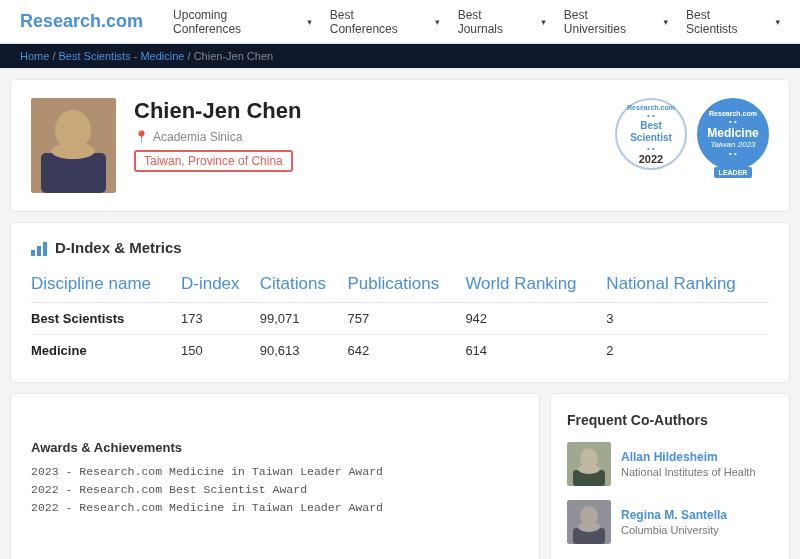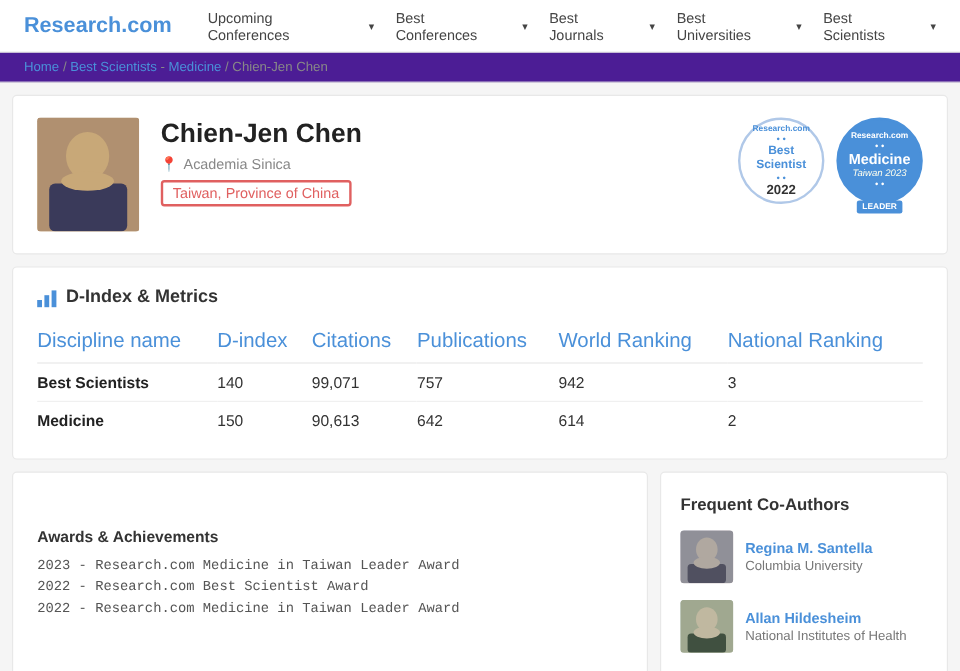--- a/index.html
+++ b/index.html
@@ -7,21 +7,21 @@
 
     
     .nav { background: #fff; border-bottom: 1px solid #e0e0e0; padding: 0 20px; display: flex; align-items: center; height: 44px; }
     .nav-logo { font-size: 18px; font-weight: bold; color: #333; margin-right: 30px; }
     .nav-logo span { color: #4a90d9; margin-top: 32px; }
     .nav-links { display: flex; gap: 18px; font-size: 12px; color: #444; }
     .nav-links span { cursor: pointer; display: flex; align-items: center; gap: 15px; }
     .caret { font-size: 9px; }
 
     
-    .breadcrumb { background: #4c1d95; padding: 6px 20px; font-size: 11px; color: #888; border-bottom: 1px solid #e8e8e8; }
+    .breadcrumb { background: #0f172a; padding: 6px 20px; font-size: 11px; color: #888; border-bottom: 1px solid #e8e8e8; }
     .breadcrumb a { color: #4a90d9; text-decoration: none; }
 
     
     .profile-section { background: #fff; margin: 10px; padding: 18px 20px; border-radius: 4px; border: 1px solid #e8e8e8; display: flex; align-items: flex-start; position: relative; }
     .profile-photo { width: 85px; height: 95px; background: #c8b8a0; border-radius: 3px; overflow: hidden; flex-shrink: 0; margin-right: 18px; }
     .profile-photo-inner { width: 100%; height: 100%; background: linear-gradient(160deg, #a08060 0%, #c8a878 40%, #b89060 100%); display: flex; align-items: center; justify-content: center; }
     .profile-info { flex: 1; }
     .profile-name { font-size: 22px; font-weight: bold; color: #222; margin-bottom: 6px; }
     .profile-institution { font-size: 12px; color: #888; margin-bottom: 4px; display: flex; align-items: center; gap: 4px; }
     .location-icon { color: #e06060; font-size: 12px; }
@@ -162,21 +162,21 @@
         <th>D-index</th>
         <th>Citations</th>
         <th>Publications</th>
         <th>World Ranking</th>
         <th>National Ranking</th>
       </tr>
     </thead>
     <tbody>
       <tr>
         <td>Best Scientists</td>
-        <td>140</td>
+        <td>173</td>
         <td>99,071</td>
         <td>757</td>
         <td>942</td>
         <td>3</td>
       </tr>
       <tr>
         <td>Medicine</td>
         <td>150</td>
         <td>90,613</td>
         <td>642</td>
@@ -192,41 +192,41 @@
   <div class="recognitions">
     <h3>Awards &amp; Achievements</h3>
     <div class="award-item">2023 - Research.com Medicine in Taiwan Leader Award</div>
     <div class="award-item">2022 - Research.com Best Scientist Award</div>
     <div class="award-item">2022 - Research.com Medicine in Taiwan Leader Award</div>
   </div>
 
   <div class="coauthors">
     <h2>Frequent Co-Authors</h2>
     <div class="coauthor-item">
+      <div class="coauthor-photo coauthor-photo-2">
+        <svg width="44" height="44" viewBox="0 0 44 44">
+          <rect width="44" height="44" fill="#a0a890"></rect>
+          <ellipse cx="22" cy="16" rx="9" ry="10" fill="#c0b8a0"></ellipse>
+          <rect x="6" y="28" width="32" height="16" rx="3" fill="#405040"></rect>
+          <ellipse cx="22" cy="27" rx="11" ry="5" fill="#c0b8a0"></ellipse>
+        </svg>
+      </div>
+      <div>
+        <div class="coauthor-name">Allan Hildesheim</div>
+        <div class="coauthor-inst">National Institutes of Health</div>
+      </div>
+    </div>
+    <div class="coauthor-item">
       <div class="coauthor-photo coauthor-photo-1">
         <svg width="44" height="44" viewBox="0 0 44 44">
           <rect width="44" height="44" fill="#909098"></rect>
           <ellipse cx="22" cy="16" rx="9" ry="10" fill="#b0a8a0"></ellipse>
           <rect x="6" y="28" width="32" height="16" rx="3" fill="#505060"></rect>
           <ellipse cx="22" cy="27" rx="11" ry="5" fill="#b0a8a0"></ellipse>
         </svg>
       </div>
       <div>
         <div class="coauthor-name">Regina M. Santella</div>
         <div class="coauthor-inst">Columbia University</div>
       </div>
     </div>
-    <div class="coauthor-item">
-      <div class="coauthor-photo coauthor-photo-2">
-        <svg width="44" height="44" viewBox="0 0 44 44">
-          <rect width="44" height="44" fill="#a0a890"></rect>
-          <ellipse cx="22" cy="16" rx="9" ry="10" fill="#c0b8a0"></ellipse>
-          <rect x="6" y="28" width="32" height="16" rx="3" fill="#405040"></rect>
-          <ellipse cx="22" cy="27" rx="11" ry="5" fill="#c0b8a0"></ellipse>
-        </svg>
-      </div>
-      <div>
-        <div class="coauthor-name">Allan Hildesheim</div>
-        <div class="coauthor-inst">National Institutes of Health</div>
-      </div>
-    </div>
   </div>
 </div>
 
 </body></html>

